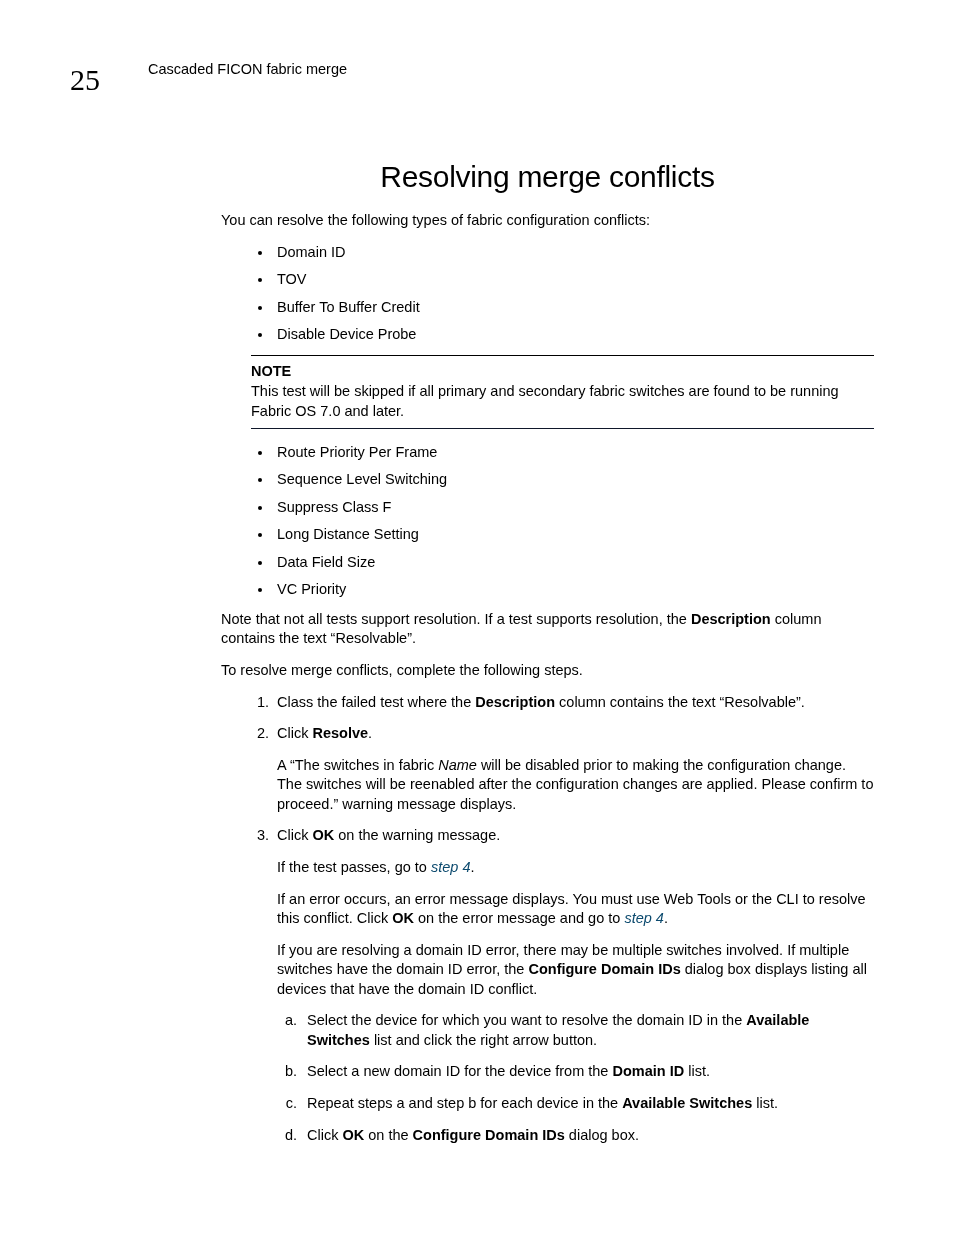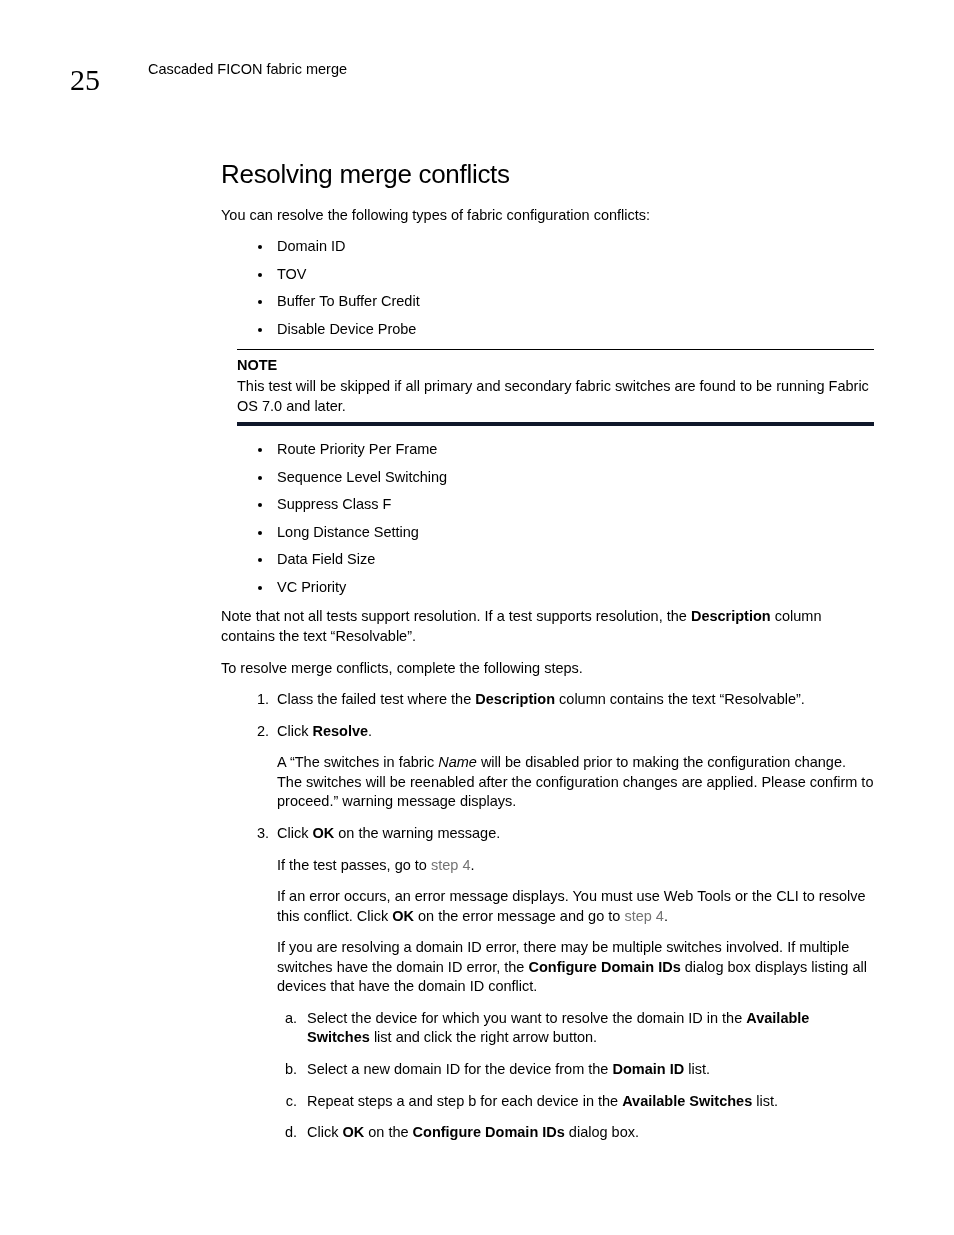--- a/index.html
+++ b/index.html
@@ -27,40 +27,41 @@
   .chaptitle {
     font-size: 14.5px;
     margin-left: 34px;
   }
   .content {
     margin-left: 151px;
     margin-right: 10px;
   }
   h2.section-heading {
     font-family: "Arial Narrow", Arial, sans-serif;
-    font-size: 26px;
+    font-size: 30px;
     font-weight: normal;
     font-stretch: condensed;
     letter-spacing: -0.3px;
     margin: 0 0 14px 0;
+    text-align: center;
   }
   p { margin: 0 0 12px 0; }
   ul.bullets {
     list-style: disc;
     margin: 0 0 10px 0;
     padding-left: 52px;
   }
   ul.bullets li {
     padding-left: 4px;
     margin-bottom: 8px;
   }
   .note-block {
     border-top: 1px solid #000;
-    border-bottom: 4px solid #0f172a;
-    margin: 6px 0 14px 16px;
+    border-bottom: 1px solid #0f172a;
+    margin: 6px 0 14px 30px;
     padding: 6px 0;
   }
   .note-heading {
     font-family: "Arial Narrow", Arial, sans-serif;
     font-stretch: condensed;
     font-weight: bold;
     font-size: 14.5px;
     margin-bottom: 1px;
   }
   ol.steps {
@@ -79,21 +80,21 @@
   }
   ol.substeps > li {
     padding-left: 6px;
     margin-bottom: 12px;
   }
   .step-para {
     margin-top: 12px;
   }
   .b { font-weight: bold; }
   .i { font-style: italic; text-align: center; }
-  .link { color: #737373; }
+  .link { color: #0c4a6e; font-style: italic; }
 </style>
 </head>
 <body>
 
 <div class="header">
   <span class="chapnum">25</span>
   <span class="chaptitle">Cascaded FICON fabric merge</span>
 </div>
 
 <div class="content">

